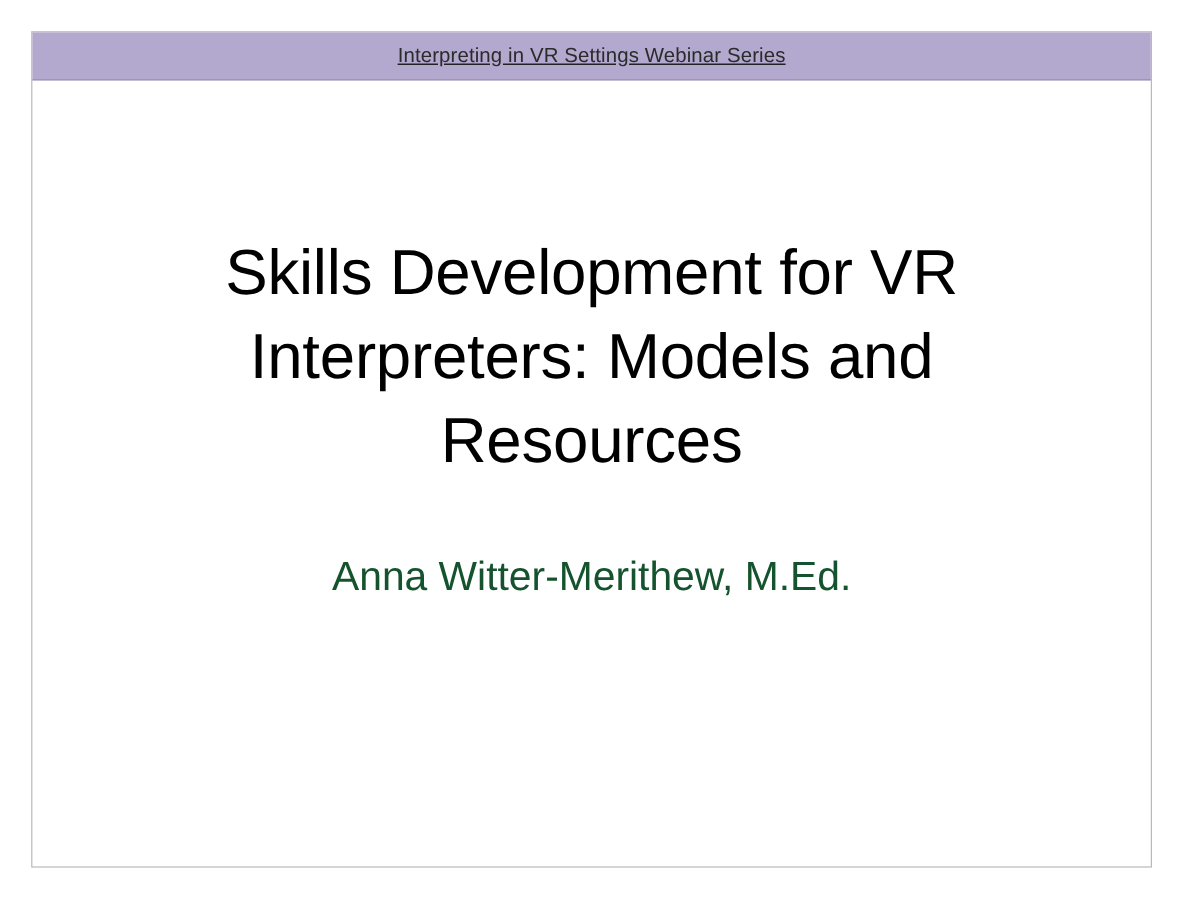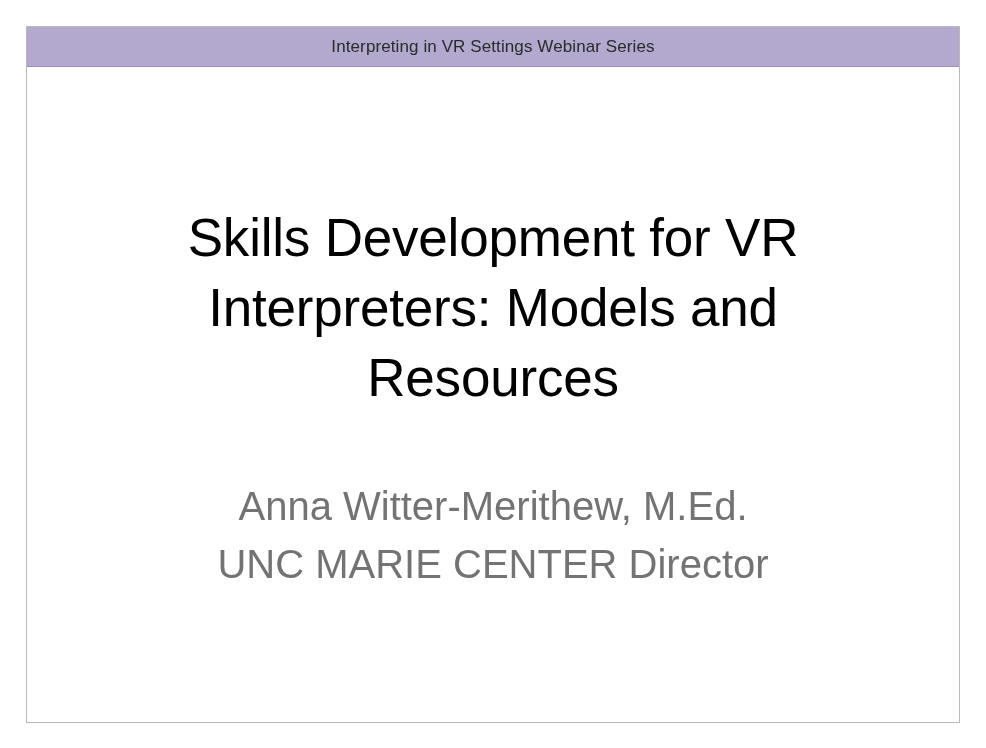--- a/index.html
+++ b/index.html
@@ -26,20 +26,21 @@
     flex-direction: column;
   }
   .slide-banner {
     height: 39px;
     background: #b3a8cd;
     border-bottom: 1px solid #9a8fb6;
     display: flex;
     align-items: center;
     justify-content: center;
     flex: none;
+    text-decoration: underline;
   }
   .banner-text {
     font-size: 17px;
     color: #2b2b2b;
     letter-spacing: 0.1px;
     font-family: "Liberation Sans", sans-serif;
   }
   .slide-body {
     flex: 1;
     display: flex;
@@ -51,50 +52,49 @@
   .title-block {
     margin-top: 120px;
     width: 100%;
     text-align: center;
   }
   .slide-title {
     font-size: 53px;
     line-height: 1.32;
     color: #000000;
     font-weight: normal;
-    margin: 16px;
+    margin: 6px;
     letter-spacing: -0.2px;
     font-family: "Liberation Sans", sans-serif;
   }
   .subtitle-block {
     margin-top: 48px;
     width: 100%;
     text-align: center;
   }
   .subtitle-line {
-    font-size: 40px;
+    font-size: 34px;
     line-height: 1.45;
-    color: #737373;
+    color: #14532d;
     font-family: "Liberation Sans", sans-serif;
   }
 </style>
 </head>
 <body>
 
 <div class="slide">
 
   <div class="slide-banner">
     <span class="banner-text">Interpreting in VR Settings Webinar Series</span>
   </div>
 
   <div class="slide-body">
 
     <div class="title-block">
       <h1 class="slide-title">Skills Development for VR Interpreters: Models and Resources</h1>
     </div>
 
     <div class="subtitle-block">
       <div class="subtitle-line">Anna Witter-Merithew, M.Ed.</div>
-      <div class="subtitle-line">UNC MARIE CENTER Director</div>
     </div>
 
   </div>
 </div>
 
 </body></html>

